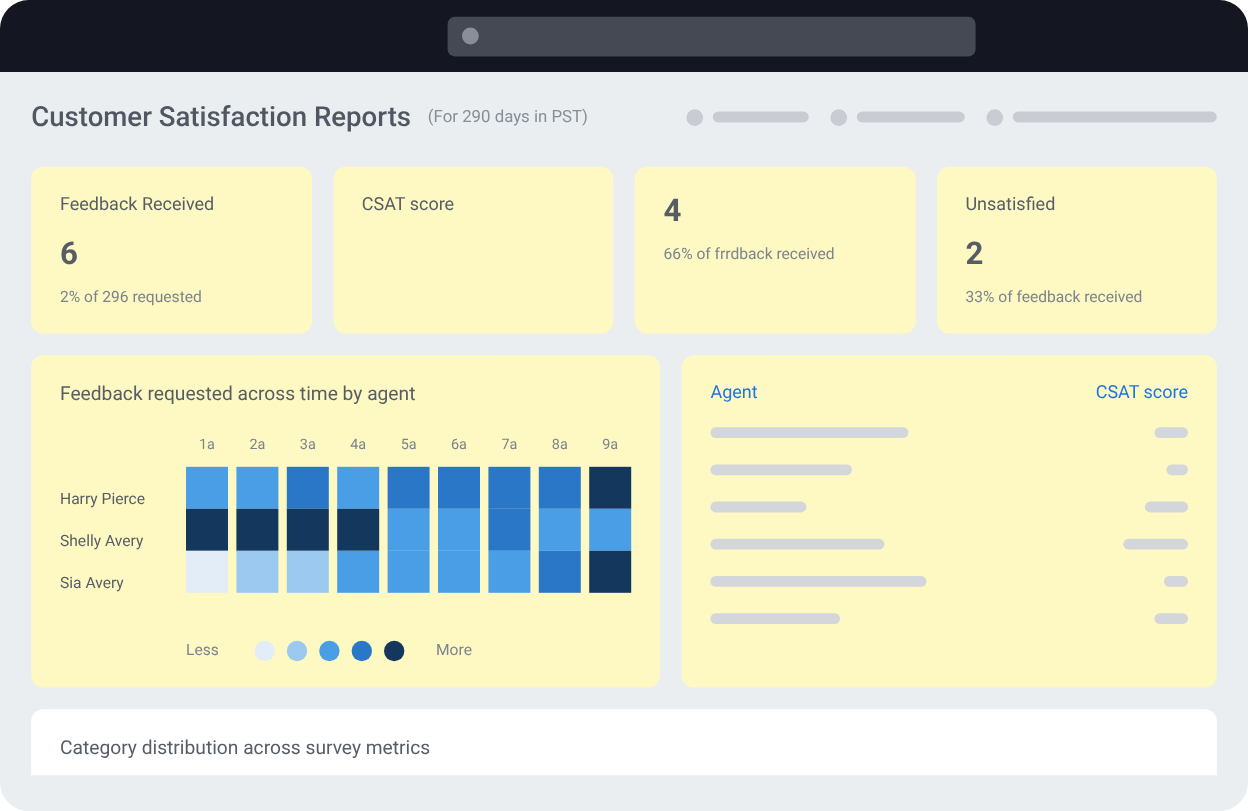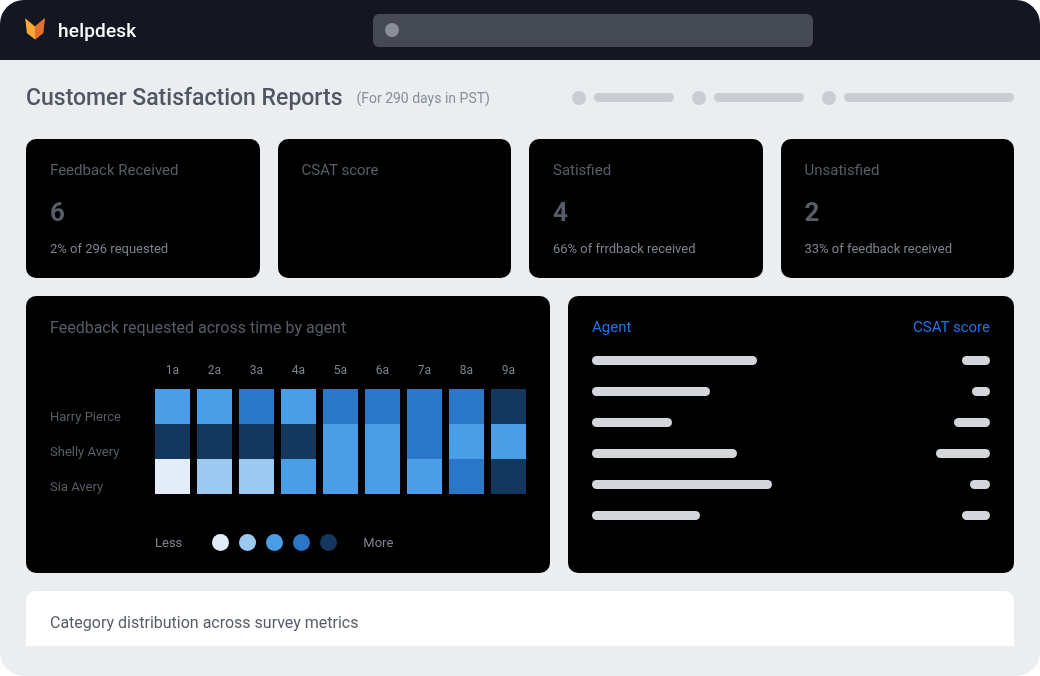--- a/index.html
+++ b/index.html
@@ -94,21 +94,21 @@
       border-radius: 5px;
       background: #c9cdd3;
     }
     .kpi-row {
       display: grid;
       grid-template-columns: repeat(4, 1fr);
       gap: 18px;
       margin-bottom: 18px;
     }
     .card {
-      background: #000000;
+      background: #fef9c3;
       border-radius: 10px;
       padding: 22px 24px;
     }
     .kpi-title {
       font-size: 15px;
       color: #575d66;
       margin-bottom: 18px;
     }
     .kpi-value {
       font-size: 26px;
@@ -202,29 +202,20 @@
       border-radius: 10px 10px 0 0;
       padding: 22px 24px 14px;
     }
   </style>
 </head>
 <body>
 
 <div class="app-shell">
 
   <div class="topbar">
-    <div class="brand">
-      <span>
-        <svg width="26" height="26" viewBox="0 0 32 32">
-          <path d="M4 4 L16 14 L28 4 L26 22 L16 30 L6 22 Z" fill="#f7a838"></path>
-          <path d="M16 14 L28 4 L26 22 L16 30 Z" fill="#e56f2b"></path>
-        </svg>
-      </span>
-      <span class="brand-name">helpdesk</span>
-    </div>
     <div class="search-slot">
       <div class="search-box">
         <span class="search-dot"></span>
       </div>
     </div>
   </div>
 
   <div class="page">
 
     <div class="page-header">
@@ -250,21 +241,20 @@
       <div class="card">
         <div class="kpi-title">Feedback Received</div>
         <div class="kpi-value">6</div>
         <div class="kpi-sub">2% of 296 requested</div>
       </div>
       <div class="card">
         <div class="kpi-title">CSAT score</div>
         <div class="kpi-sub"></div>
       </div>
       <div class="card">
-        <div class="kpi-title">Satisfied</div>
         <div class="kpi-value">4</div>
         <div class="kpi-sub">66% of frrdback received</div>
       </div>
       <div class="card">
         <div class="kpi-title">Unsatisfied</div>
         <div class="kpi-value">2</div>
         <div class="kpi-sub">33% of feedback received</div>
       </div>
     </div>
 

